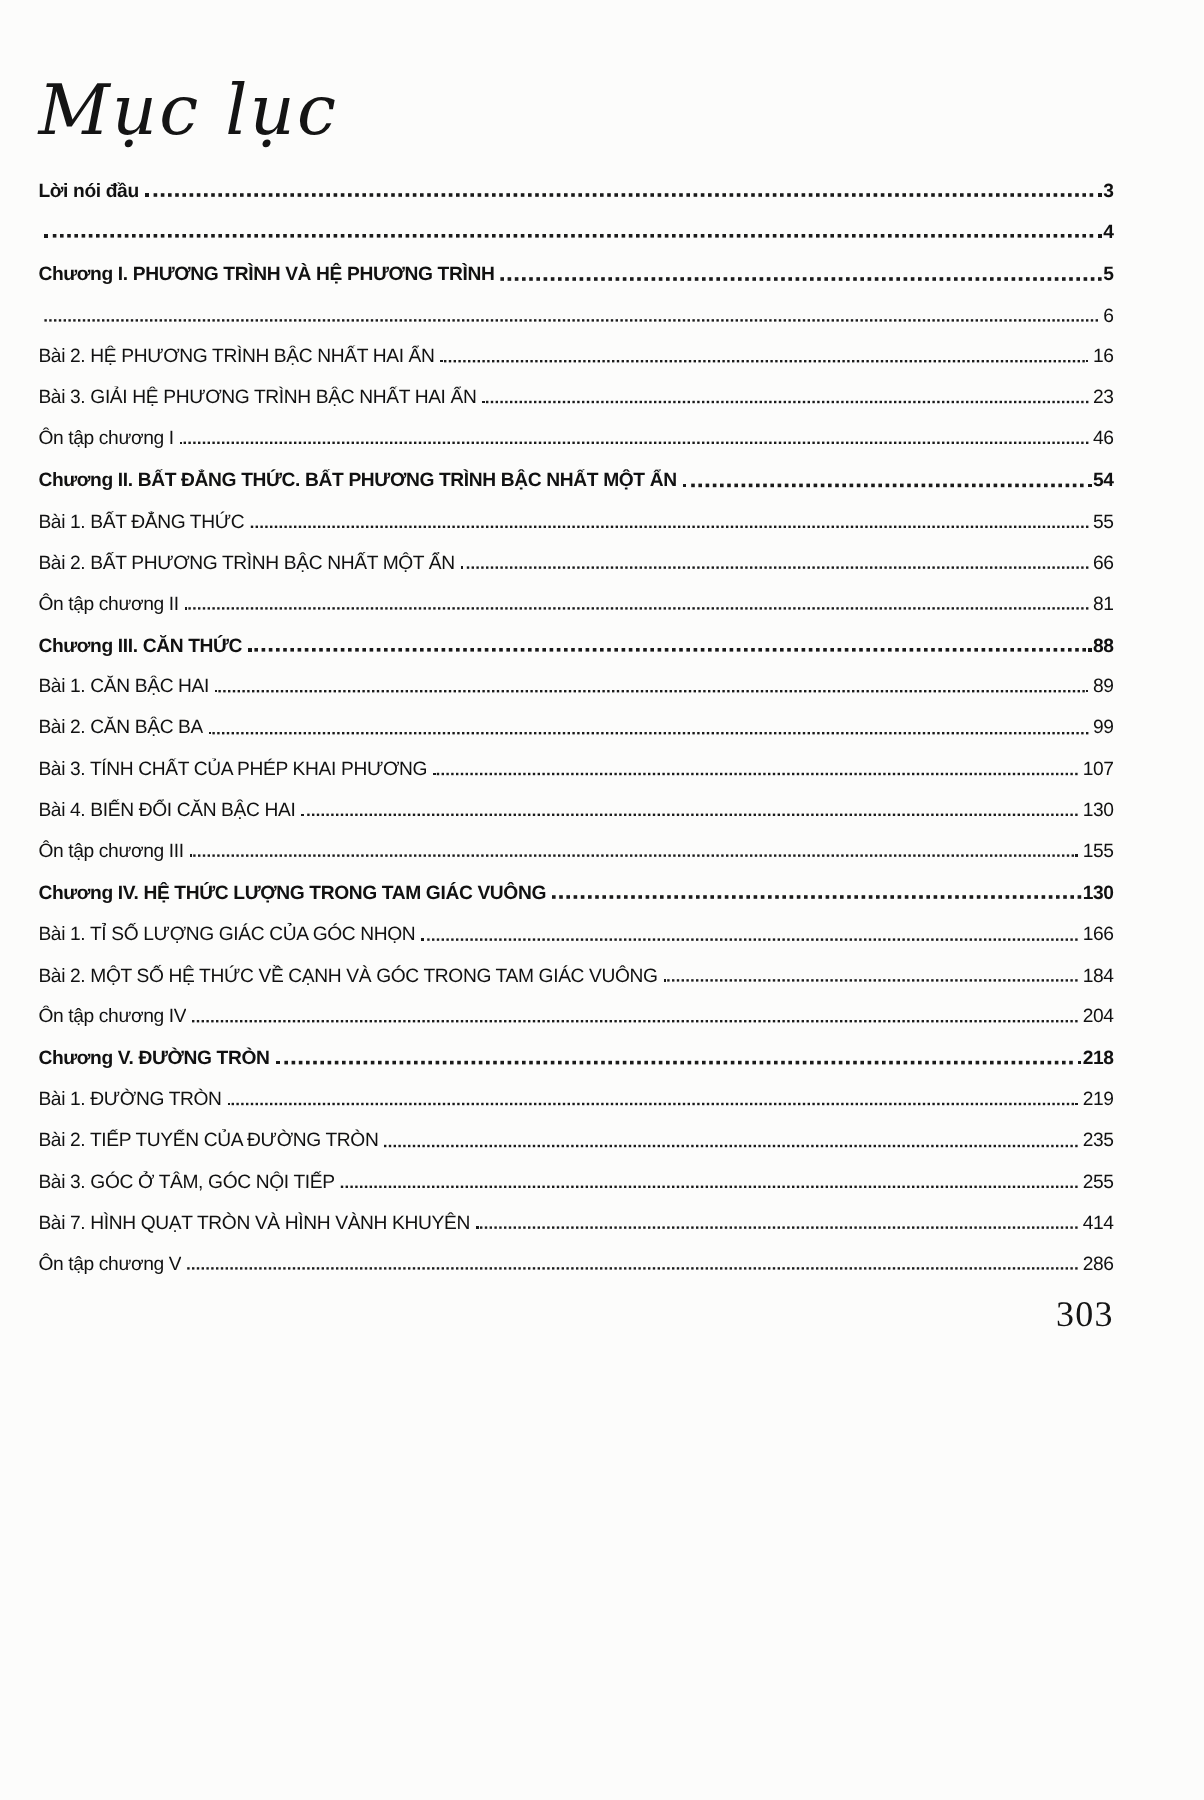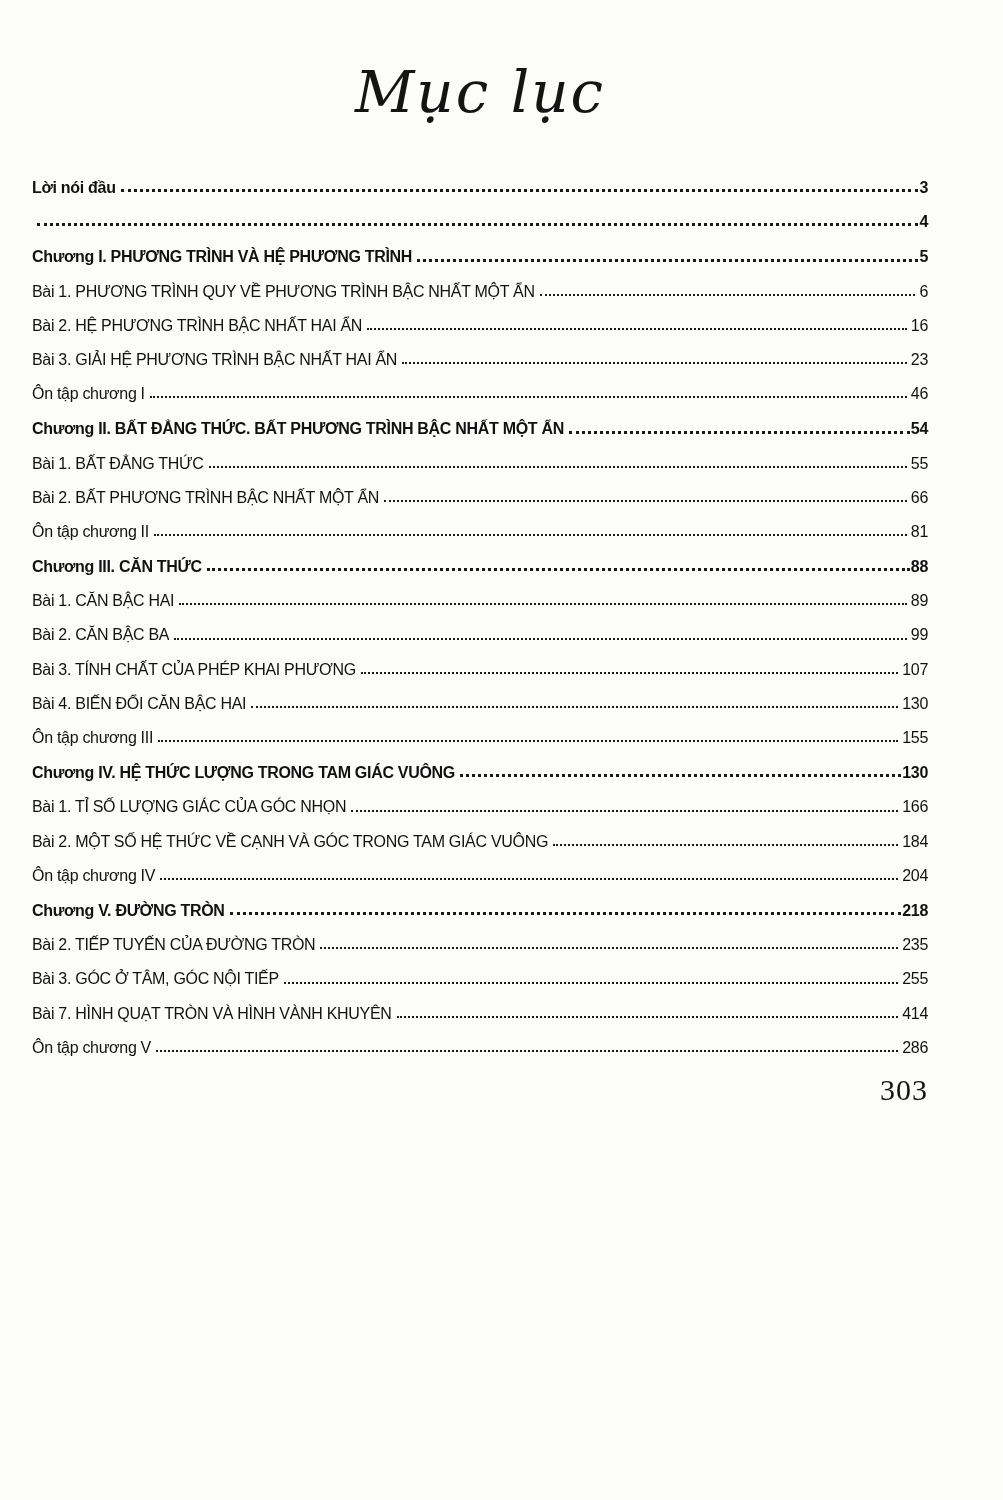--- a/index.html
+++ b/index.html
@@ -13,28 +13,27 @@
     color: #111111;
     background: #fcfcfb;
   }
   .page {
     width: 100%;
     height: 100%;
     padding: 38px 75px 0 32px;
     position: relative;
   }
   .title {
-    text-align: center;
     font-family: "DejaVu Serif", serif;
     font-style: italic;
     font-weight: normal;
     font-size: 58px;
     letter-spacing: 2px;
     margin-top: 20px;
-    margin-bottom: 52px;
+    margin-bottom: 24px;
     color: #141414;
   }
   .toc { width: 100%; }
   .row {
     display: flex;
     align-items: flex-end;
     font-size: 16px;
     letter-spacing: -0.3px;
     line-height: 1.2;
     margin-bottom: 15px;
@@ -79,21 +78,20 @@
       <span class="leader"></span>
       <span class="pagenum">4</span>
     </div>
 
     <div class="row bold chapter">
       <span class="label">Chương I. PHƯƠNG TRÌNH VÀ HỆ PHƯƠNG TRÌNH</span>
       <span class="leader"></span>
       <span class="pagenum">5</span>
     </div>
     <div class="row">
-      <span class="label">Bài 1. PHƯƠNG TRÌNH QUY VỀ PHƯƠNG TRÌNH BẬC NHẤT MỘT ẨN</span>
       <span class="leader"></span>
       <span class="pagenum">6</span>
     </div>
     <div class="row">
       <span class="label">Bài 2. HỆ PHƯƠNG TRÌNH BẬC NHẤT HAI ẨN</span>
       <span class="leader"></span>
       <span class="pagenum">16</span>
     </div>
     <div class="row">
       <span class="label">Bài 3. GIẢI HỆ PHƯƠNG TRÌNH BẬC NHẤT HAI ẨN</span>
@@ -178,20 +176,25 @@
       <span class="leader"></span>
       <span class="pagenum">204</span>
     </div>
 
     <div class="row bold chapter">
       <span class="label">Chương V. ĐƯỜNG TRÒN</span>
       <span class="leader"></span>
       <span class="pagenum">218</span>
     </div>
     <div class="row">
+      <span class="label">Bài 1. ĐƯỜNG TRÒN</span>
+      <span class="leader"></span>
+      <span class="pagenum">219</span>
+    </div>
+    <div class="row">
       <span class="label">Bài 2. TIẾP TUYẾN CỦA ĐƯỜNG TRÒN</span>
       <span class="leader"></span>
       <span class="pagenum">235</span>
     </div>
     <div class="row">
       <span class="label">Bài 3. GÓC Ở TÂM, GÓC NỘI TIẾP</span>
       <span class="leader"></span>
       <span class="pagenum">255</span>
     </div>
     <div class="row">

